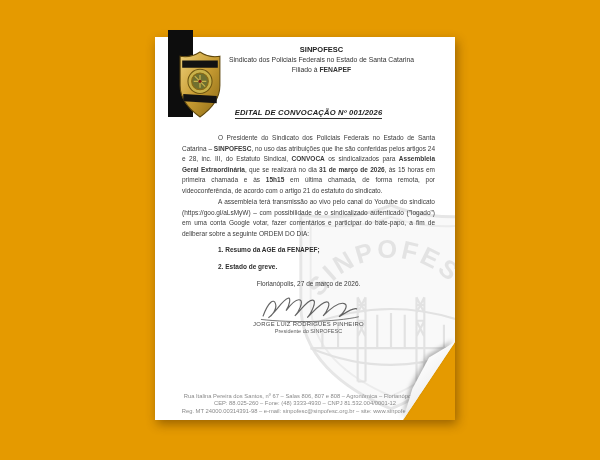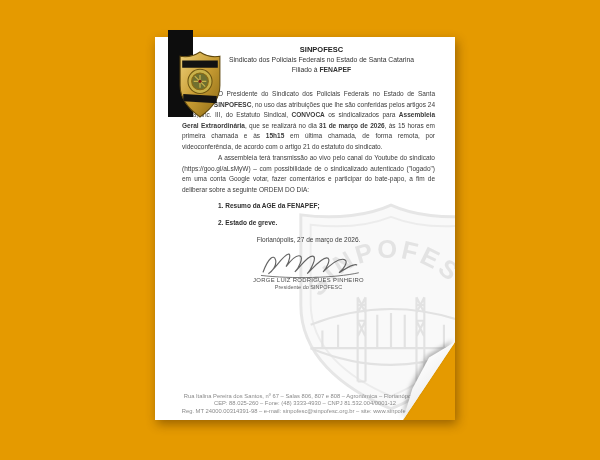--- a/index.html
+++ b/index.html
@@ -96,20 +96,23 @@
     </svg>
 
     <div class="content">
 
       <div class="hdr">
         <div class="org">SINPOFESC</div>
         <div class="sub">Sindicato dos Policiais Federais no Estado de Santa Catarina</div>
         <div class="aff"><span>Filiado à </span><span class="b">FENAPEF</span></div>
       </div>
 
+      <div class="title-row">
+        <span class="title">EDITAL DE CONVOCAÇÃO Nº 001/2026</span>
+      </div>
 
       <div class="bodytext">
         <p><span>O Presidente do Sindicato dos Policiais Federais no Estado de Santa Catarina – </span><span class="b">SINPOFESC</span><span>, no uso das atribuições que lhe são conferidas pelos artigos 24 e 28, inc. III, do Estatuto Sindical, </span><span class="b">CONVOCA</span><span> os sindicalizados para </span><span class="b">Assembleia Geral Extraordinária</span><span>, que se realizará no dia </span><span class="b">31 de março de 2026</span><span>, às 15 horas em primeira chamada e às </span><span class="b">15h15</span><span> em última chamada, de forma remota, por videoconferência, de acordo com o artigo 21 do estatuto do sindicato.</span></p>
         <p>A assembleia terá transmissão ao vivo pelo canal do Youtube do sindicato (https://goo.gl/aLsMyW) – com possibilidade de o sindicalizado autenticado ("logado") em uma conta Google votar, fazer comentários e participar do bate-papo, a fim de deliberar sobre a seguinte ORDEM DO DIA:</p>
       </div>
 
       <div class="order">
         <div class="item">1. Resumo da AGE da FENAPEF;</div>
         <div class="item">2. Estado de greve.</div>
       </div>

